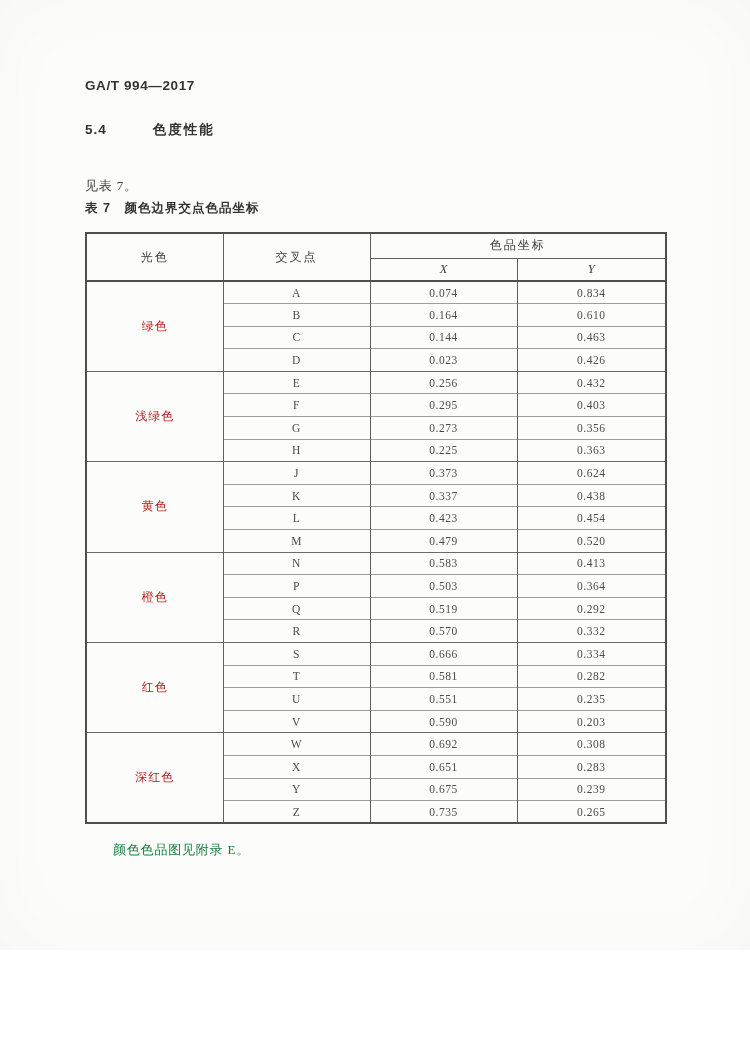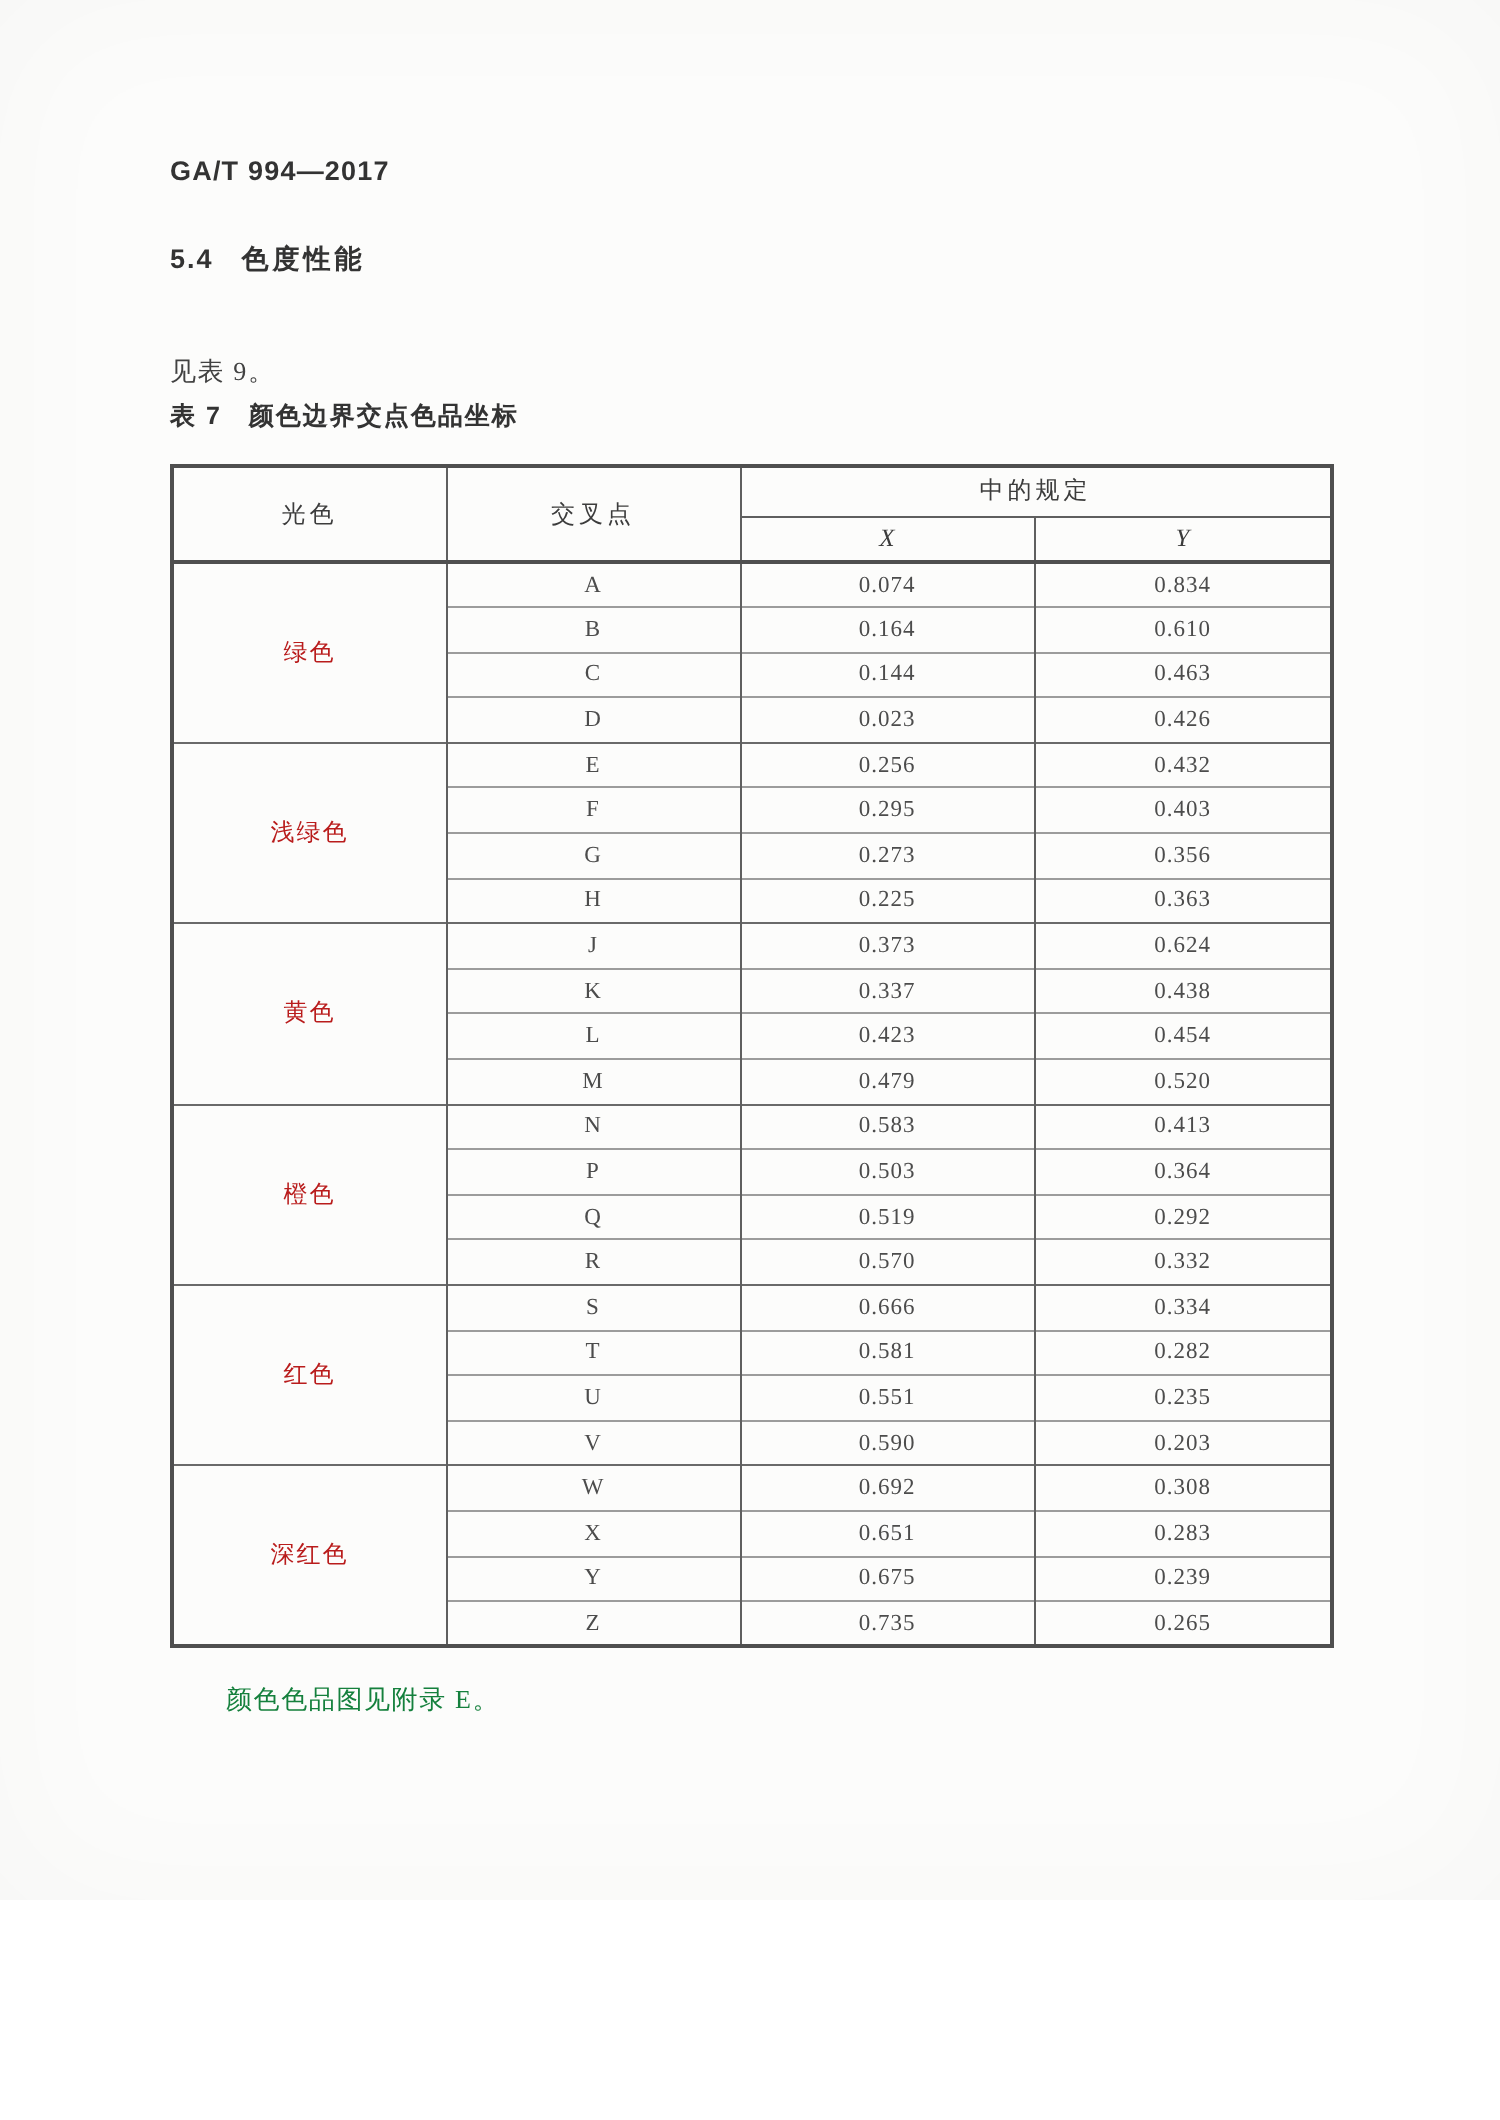--- a/index.html
+++ b/index.html
@@ -25,21 +25,21 @@
   }
   .section-heading {
     position: absolute;
     left: 85px; top: 121px;
     font-family: "Liberation Sans", sans-serif;
     font-weight: bold;
     font-size: 13.5px;
     color: #333333;
   }
   .section-heading .sec-num { margin-right: 14px; letter-spacing: 1px; }
-  .section-heading .sec-title { letter-spacing: 2px; }
+  .section-heading .sec-title { letter-spacing: 2px; margin-left: 32px; }
   .body-line1 {
     position: absolute;
     left: 113px; top: 150px;
     width: 560px;
     font-size: 13px;
     letter-spacing: 0.8px;
     color: #424242;
     white-space: nowrap;
   }
   .body-line2 {
@@ -126,36 +126,36 @@
 
 <div class="page">
 
   <div class="doc-number">GA/T 994—2017</div>
 
   <div class="section-heading">
     <span class="sec-num">5.4</span><span class="sec-title">色度性能</span>
   </div>
 
 
-  <p class="body-line2">见表 9。</p>
+  <p class="body-line2">见表 7。</p>
 
   <div class="table-caption">表 7　颜色边界交点色品坐标</div>
 
   <table class="chroma">
     <colgroup>
       <col class="c1">
         <col class="c2">
         <col class="c3">
         <col class="c4">
     </colgroup>
     <thead>
       <tr class="h1">
         <th rowspan="2">光色</th>
         <th rowspan="2">交叉点</th>
-        <th colspan="2">中的规定</th>
+        <th colspan="2">色品坐标</th>
       </tr>
       <tr class="h2">
         <th class="axis">X</th>
         <th class="axis">Y</th>
       </tr>
     </thead>
     <tbody id="table-body">
         <tr class="group-start">
           <td rowspan="4" class="light-color-cell">绿色</td>
           <td>A</td>

